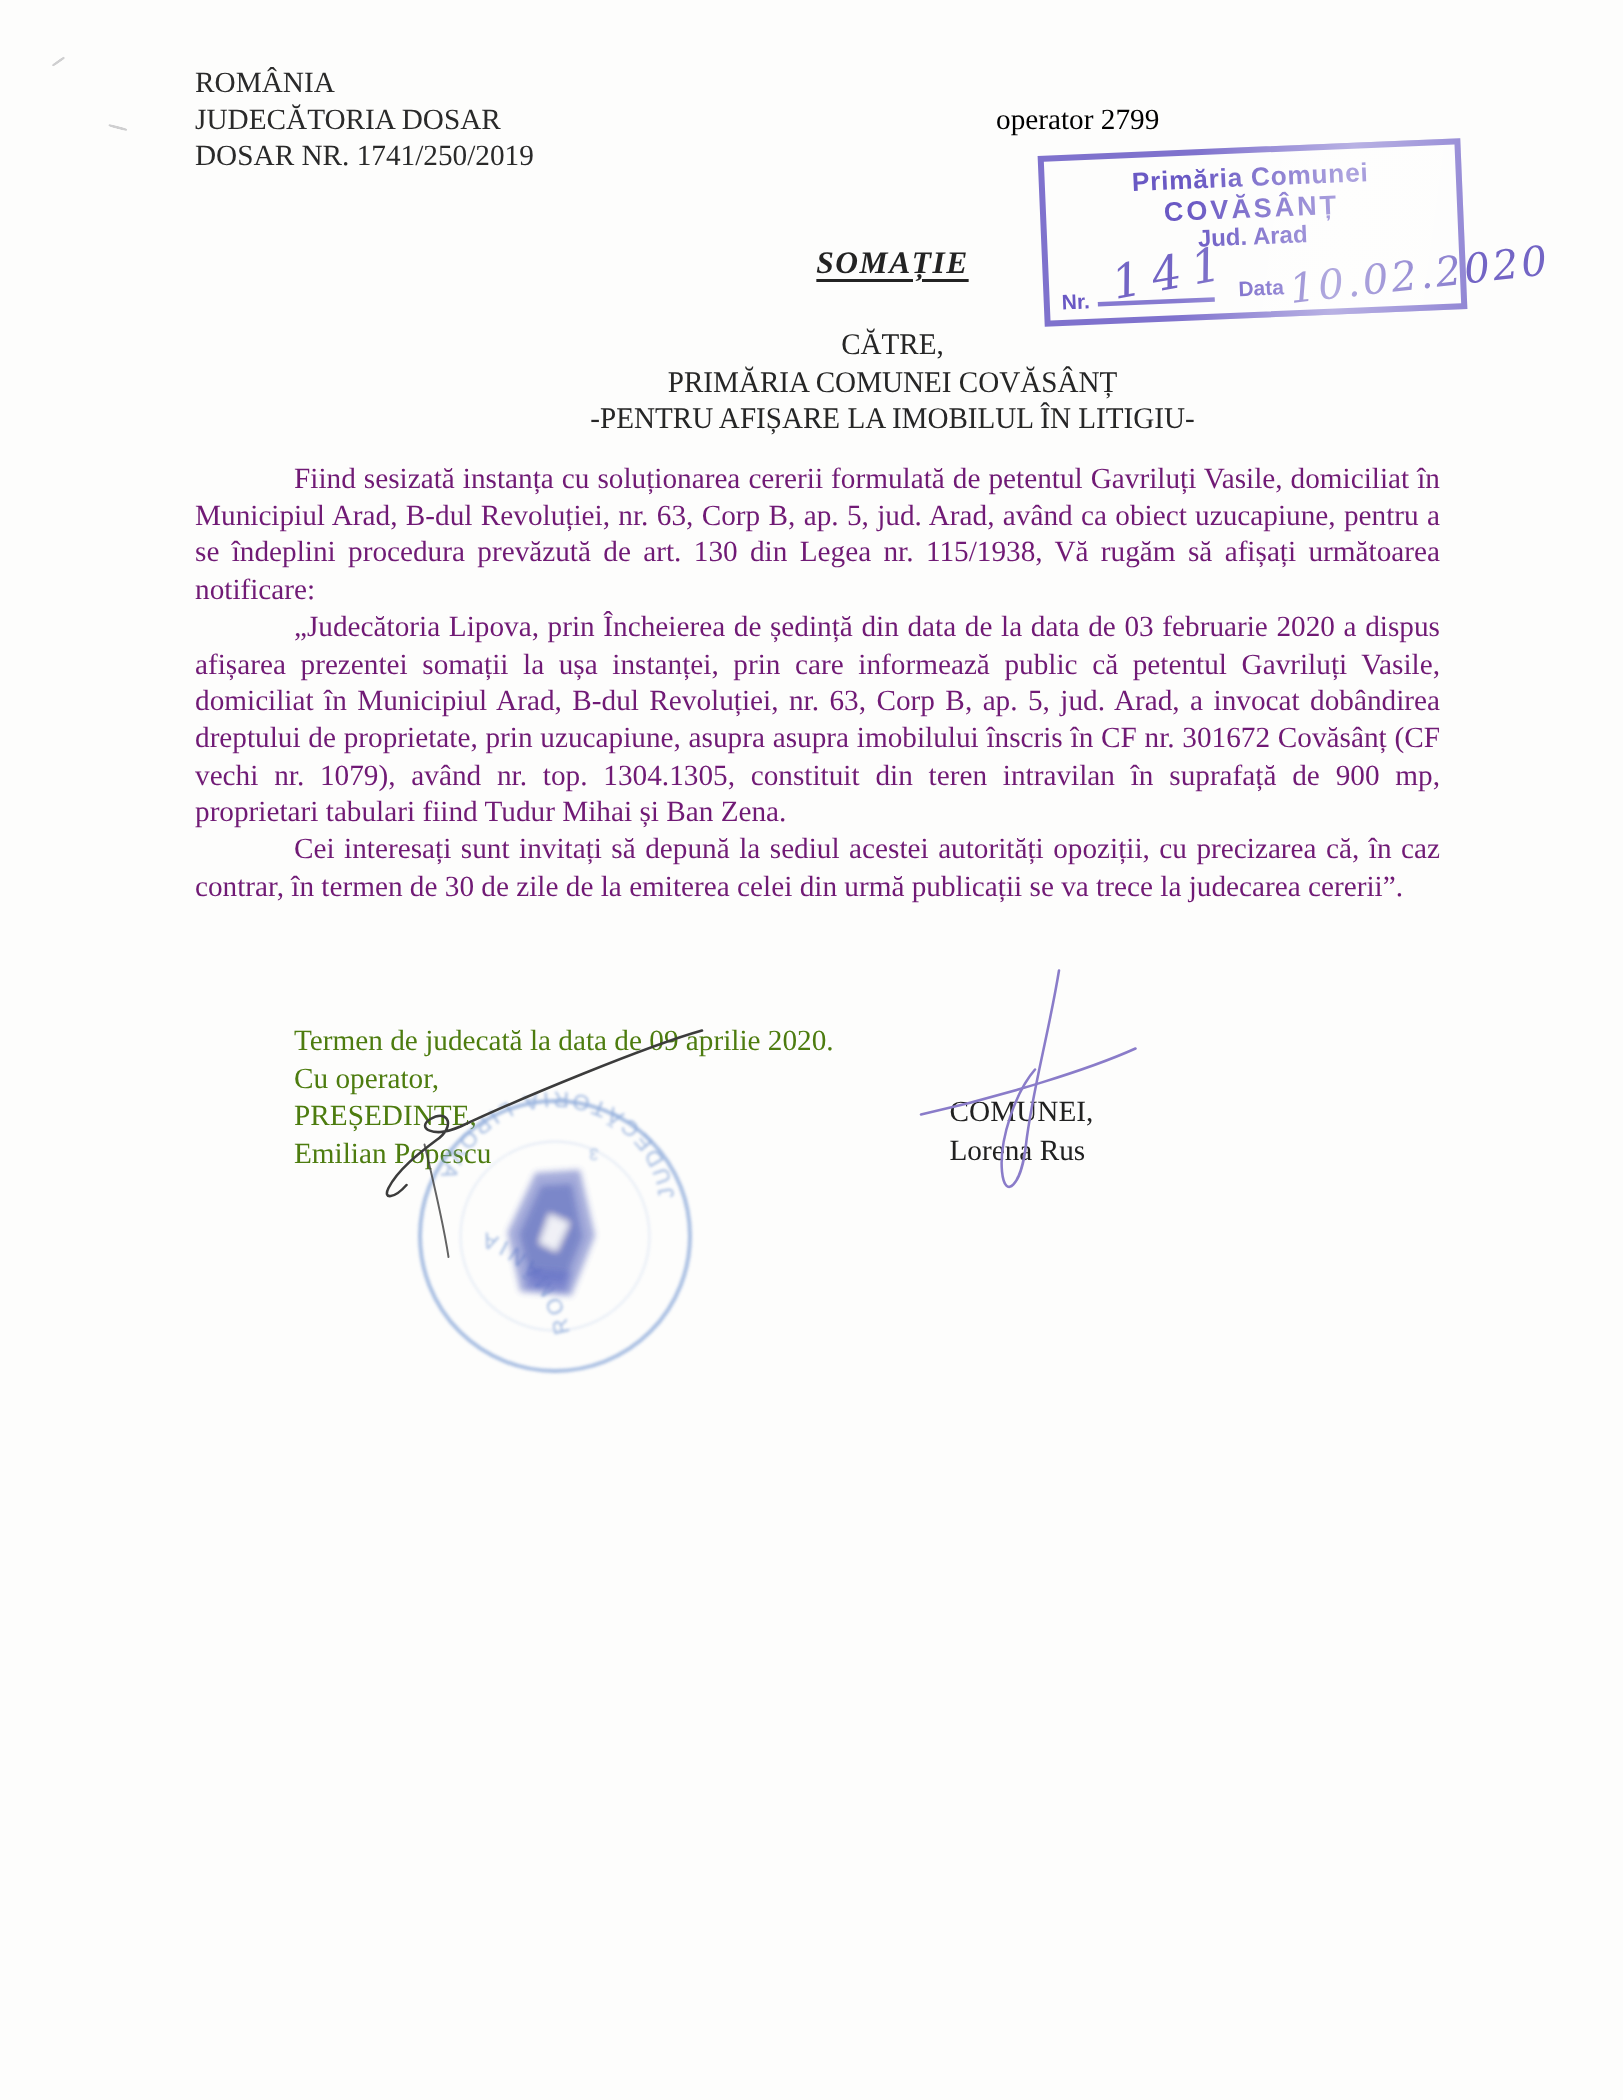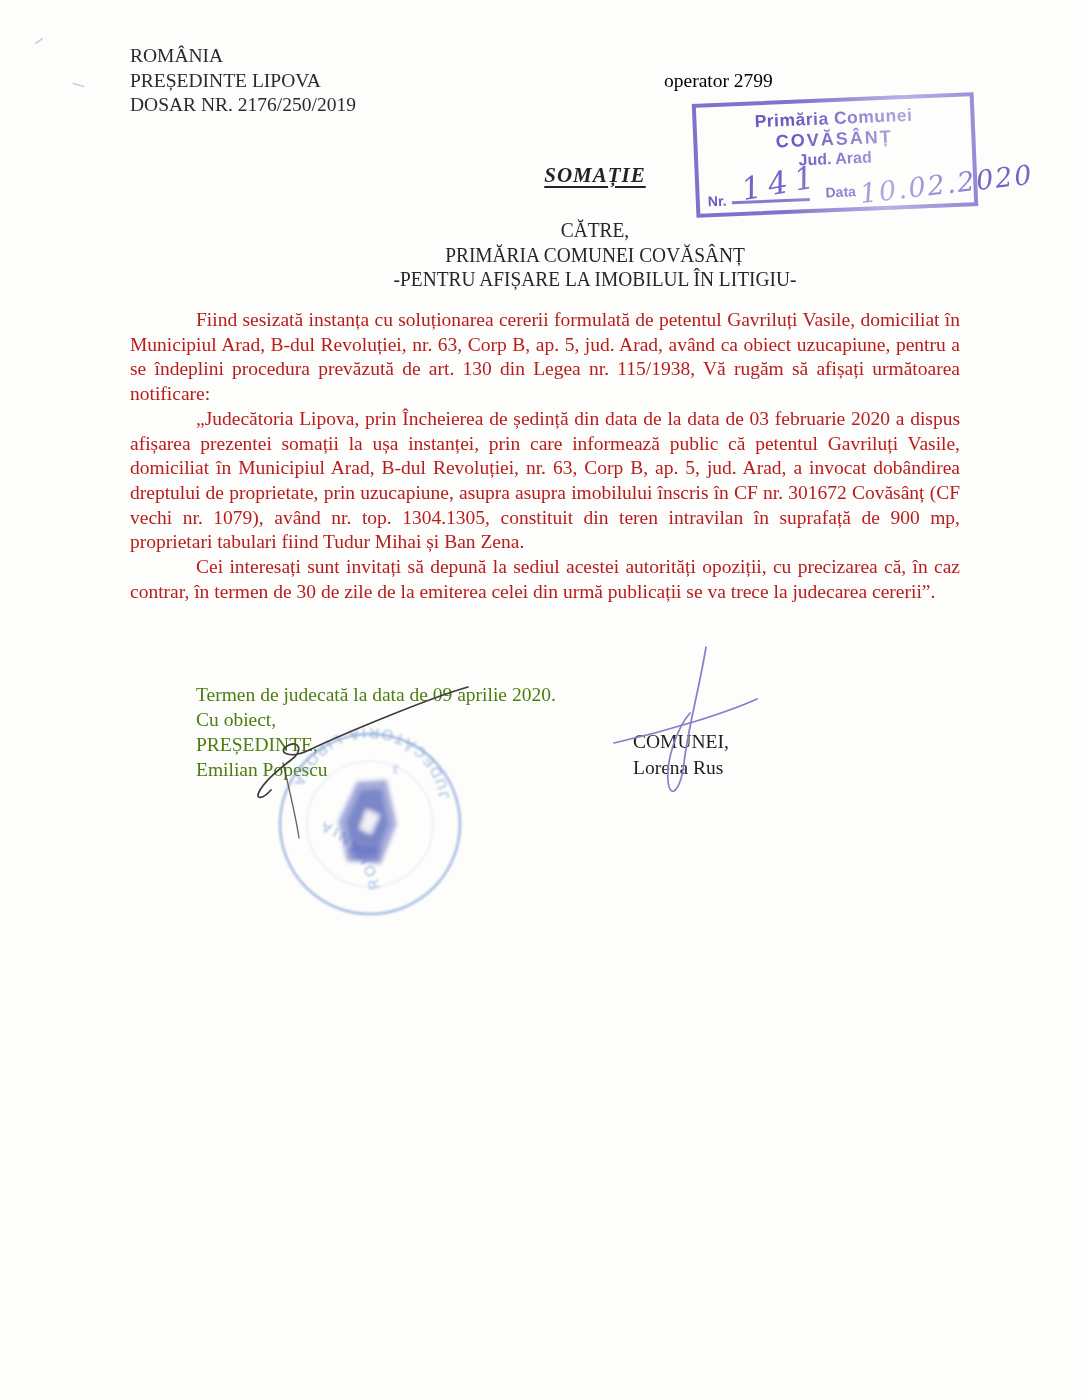--- a/index.html
+++ b/index.html
@@ -43,21 +43,21 @@
   
   .titleband{position:absolute;left:210px;width:770px;text-align:center;}
   .somatie{top:163px;font-size:21px;font-weight:bold;font-style:italic;letter-spacing:1px;}
   .somatie span{text-decoration:underline;text-underline-offset:4px;text-decoration-thickness:2px;}
   .addr{top:218px;font-size:20px;line-height:24.5px;color:#262626;}
   .addr div{transform:scaleX(.97);}
 
   
   .bodytext{
     position:absolute;left:130px;top:308px;width:830px;
-    font-size:19.5px;line-height:24.7px;text-align:justify;color:#b91c1c;
+    font-size:19.5px;line-height:24.7px;text-align:justify;color:#701a75;
   }
   .bodytext p{margin:0;text-indent:66px;}
   .lines{position:absolute;left:130px;top:682px;width:830px;font-size:19.5px;line-height:25px;color:#4d7c0f;}
   .lines div{padding-left:66px;}
 
   
   .clerk{position:absolute;left:633px;top:729px;font-size:19.5px;line-height:25.5px;color:#212121;}
 
   
   .seal{position:absolute;left:268px;top:722px;width:204px;height:204px;opacity:.85;}
@@ -73,22 +73,22 @@
 </head>
 <body>
 
 <div class="page">
 
   <div class="speck s1"></div>
   <div class="speck s2"></div>
 
   <div class="hdr">
     <div>ROMÂNIA</div>
-    <div>PREȘEDINTE LIPOVA</div>
-    <div>DOSAR NR. 2176/250/2019</div>
+    <div>JUDECĂTORIA DOSAR</div>
+    <div>DOSAR NR. 1741/250/2019</div>
   </div>
   <div class="operator">operator 2799</div>
 
   <div class="rstamp">
     <div class="l1">Primăria Comunei</div>
     <div class="l2">COVĂSÂNȚ</div>
     <div class="l3">Jud. Arad</div>
     <div class="numrow">
       <span class="nr-label">Nr.</span>
       <span class="nr-line"></span>
@@ -109,21 +109,21 @@
   </div>
 
   <div class="bodytext">
     <p>Fiind sesizată instanța cu soluționarea cererii formulată de petentul Gavriluți Vasile, domiciliat în Municipiul Arad, B-dul Revoluției, nr. 63, Corp B, ap. 5, jud. Arad, având ca obiect uzucapiune, pentru a se îndeplini procedura prevăzută de art. 130 din Legea nr. 115/1938, Vă rugăm să afișați următoarea notificare:</p>
     <p>„Judecătoria Lipova, prin Încheierea de ședință din data de la data de 03 februarie 2020 a dispus afișarea prezentei somații la ușa instanței, prin care informează public că petentul Gavriluți Vasile, domiciliat în Municipiul Arad, B-dul Revoluției, nr. 63, Corp B, ap. 5, jud. Arad, a invocat dobândirea dreptului de proprietate, prin uzucapiune, asupra asupra imobilului înscris în CF nr. 301672 Covăsânț (CF vechi nr. 1079), având nr. top. 1304.1305, constituit din teren intravilan în suprafață de 900 mp, proprietari tabulari fiind Tudur Mihai și Ban Zena.</p>
     <p>Cei interesați sunt invitați să depună la sediul acestei autorități opoziții, cu precizarea că, în caz contrar, în termen de  30 de zile de la emiterea celei din urmă publicații se va trece la judecarea cererii”.</p>
   </div>
 
   <div class="lines">
     <div>Termen de judecată la data de 09 aprilie 2020.</div>
-    <div>Cu obiect,</div>
+    <div>Cu operator,</div>
     <div>PREȘEDINTE,</div>
     <div>Emilian Popescu</div>
   </div>
 
   <div class="clerk">
     <div>COMUNEI,</div>
     <div>Lorena Rus</div>
   </div>
 
   <svg class="seal" viewBox="0 0 204 204">

